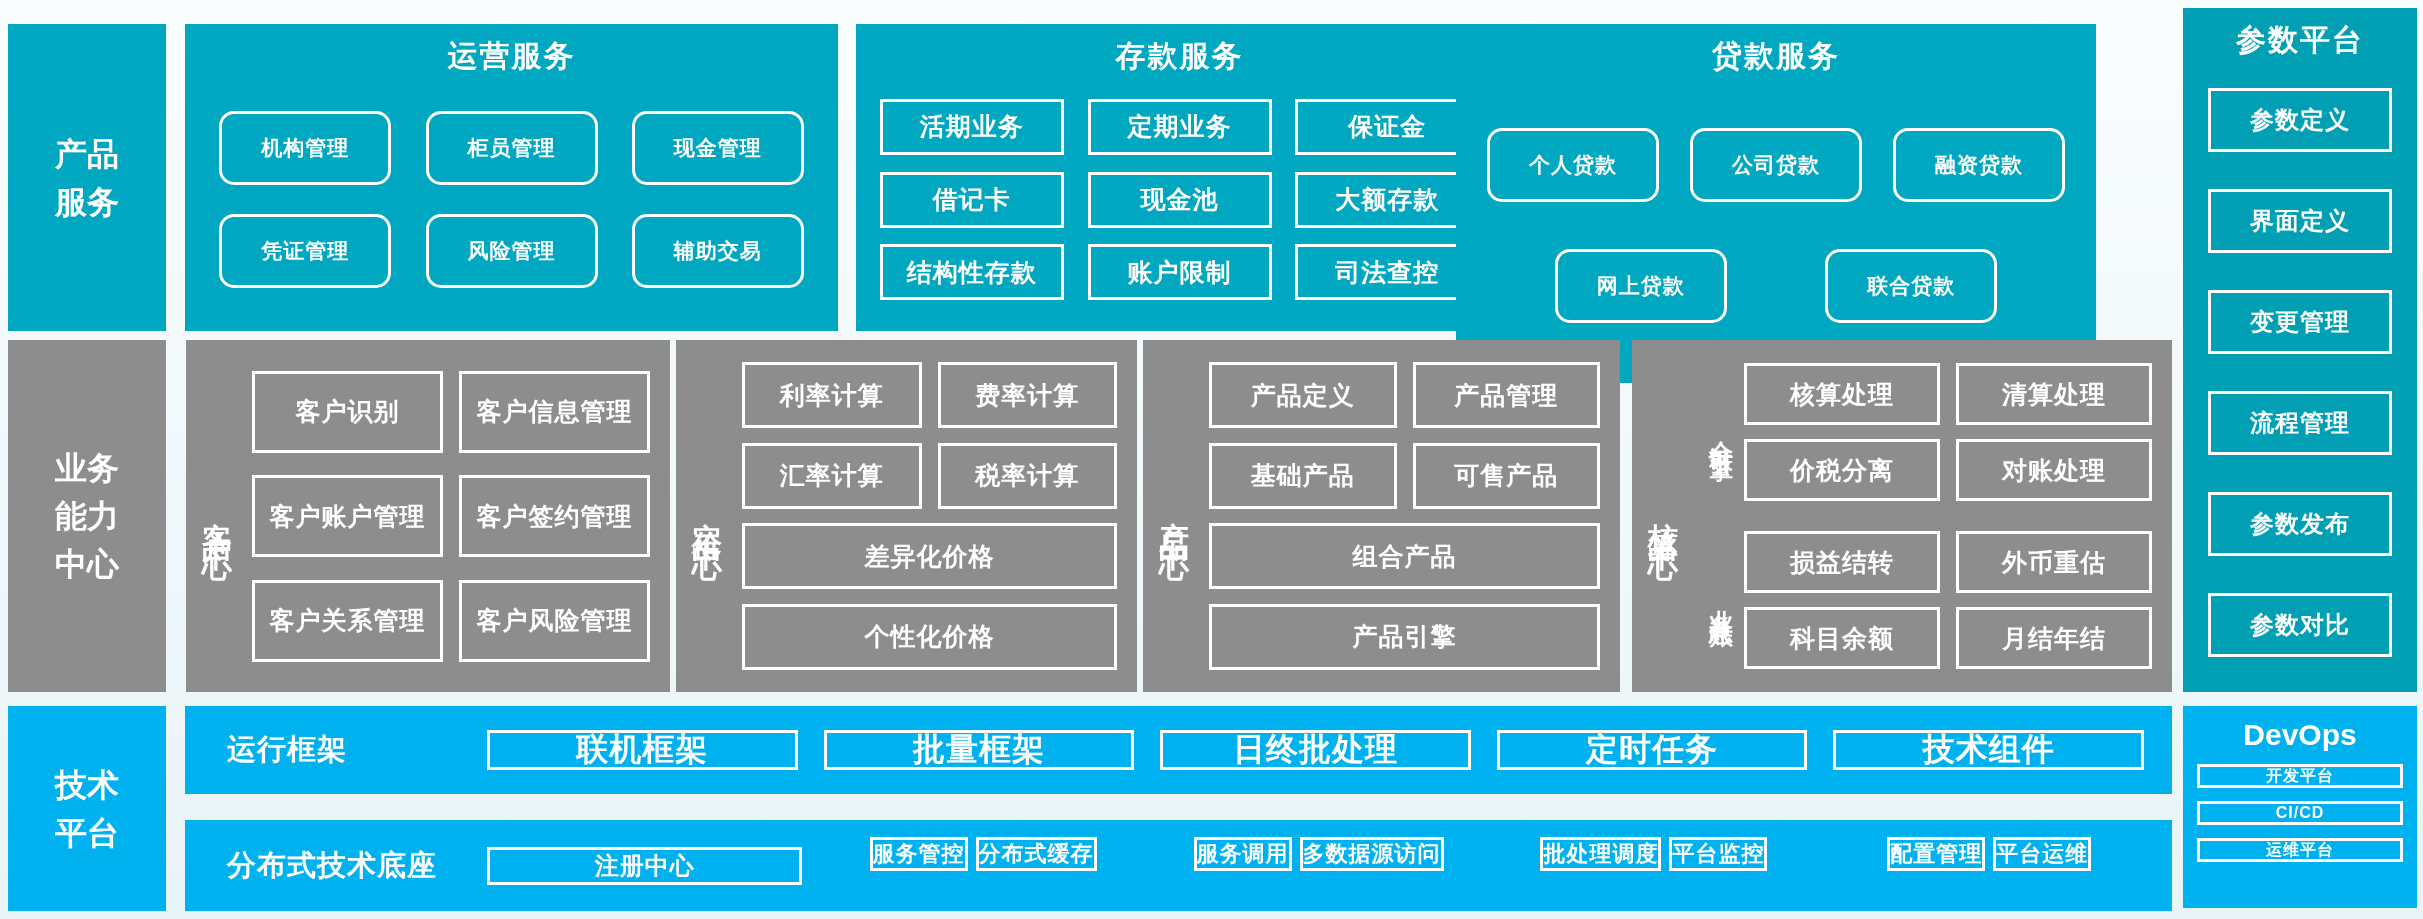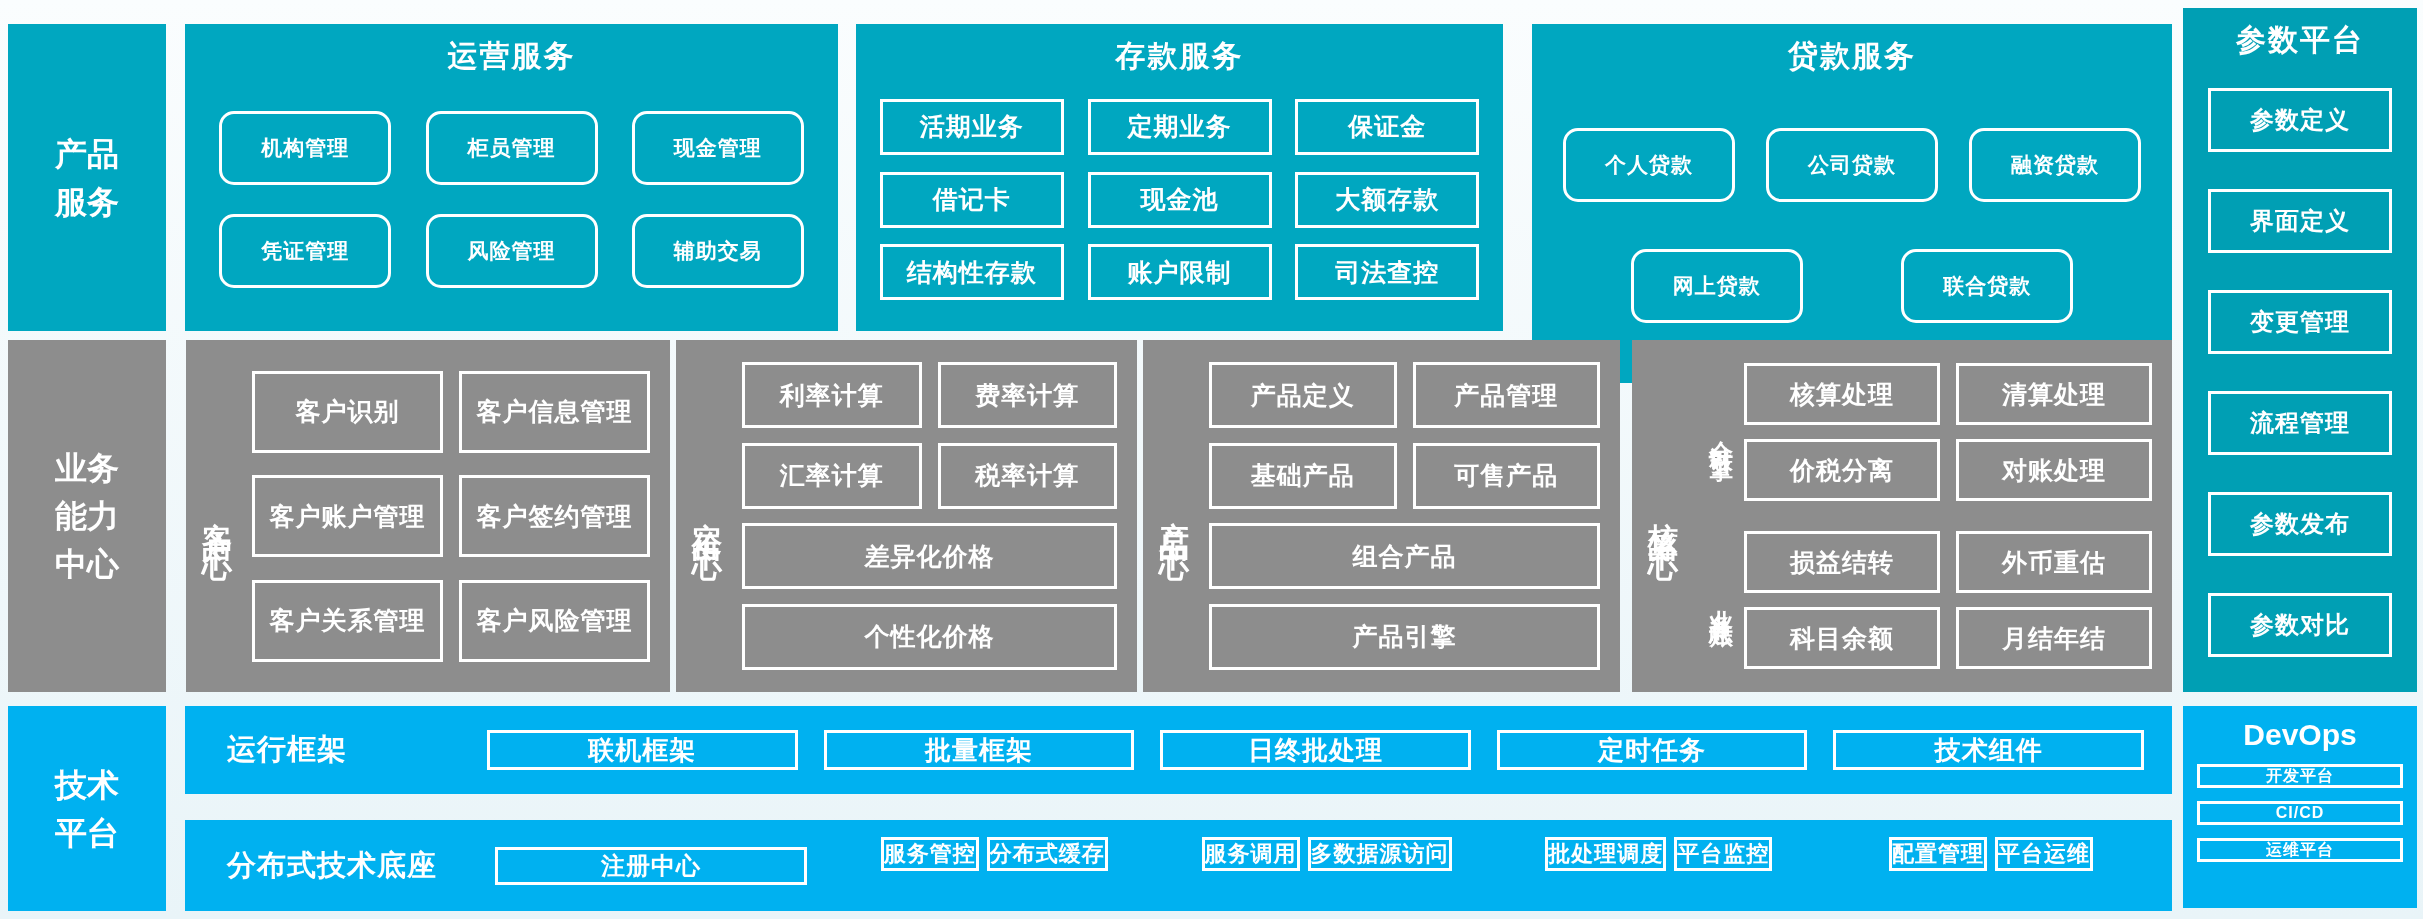--- a/index.html
+++ b/index.html
@@ -42,23 +42,23 @@
   .c-price .r2row .btn,.c-price .btn.wide{height:66px;}
   .c-prod .r2row .btn,.c-prod .btn.wide{height:66px;}
   .acct-group{display:flex;flex:1;align-items:center;}
   .acct-grid{flex:1;display:flex;flex-direction:column;gap:14px;}
   .acct-grid .r2row .btn{height:62px;}
 
   
   .bar{display:flex;align-items:center;gap:32px;}
   .bar-label{width:228px;padding-left:42px;font-size:29px;font-weight:bold;flex-shrink:0;letter-spacing:1px;}
   .bar-items{flex:1;display:flex;gap:26px;padding-right:28px;}
-  .bar-items .btn{flex:1 1 0;height:40px;font-size:26px;}
+  .bar-items .btn{flex:1 1 0;height:40px;font-size:32px;}
   .bar2-wrap{flex:1;display:flex;gap:26px;padding-right:28px;align-items:stretch;}
-  .reg-btn{flex:1 1 0;margin:10px 8px;font-size:24px;}
+  .reg-btn{flex:1 1 0;margin:10px 0;font-size:24px;}
   .bar-col{flex:1 1 0;display:flex;justify-content:center;gap:8px;}
   .bar-col .btn{height:34px;font-size:22px;}
 
   
   .param-list{position:absolute;top:80px;left:25px;right:25px;display:flex;
               flex-direction:column;gap:37px;}
   .param-list .btn{height:64px;font-size:24px;}
   .devops-title{text-align:center;font-size:30px;font-weight:bold;margin-top:12px;}
   .devops-list{display:flex;flex-direction:column;gap:13px;margin:12px 14px 0;}
   .devops-list .btn{height:24px;font-size:16px;}
@@ -106,21 +106,21 @@
         <div class="btn">大额存款</div>
       </div>
       <div class="r1row">
         <div class="btn">结构性存款</div>
         <div class="btn">账户限制</div>
         <div class="btn">司法查控</div>
       </div>
     </div>
   </div>
 
-  <div class="block teal" style="left:1532px;top:8px;width:640px;height:359px">
+  <div class="block teal" style="left:1456px;top:8px;width:640px;height:359px">
     <div class="panel-title">贷款服务</div>
     <div class="r1rows big">
       <div class="r1row">
         <div class="btn">个人贷款</div>
         <div class="btn">公司贷款</div>
         <div class="btn">融资贷款</div>
       </div>
       <div class="r1row">
         <div class="btn">网上贷款</div>
         <div class="btn">联合贷款</div>

